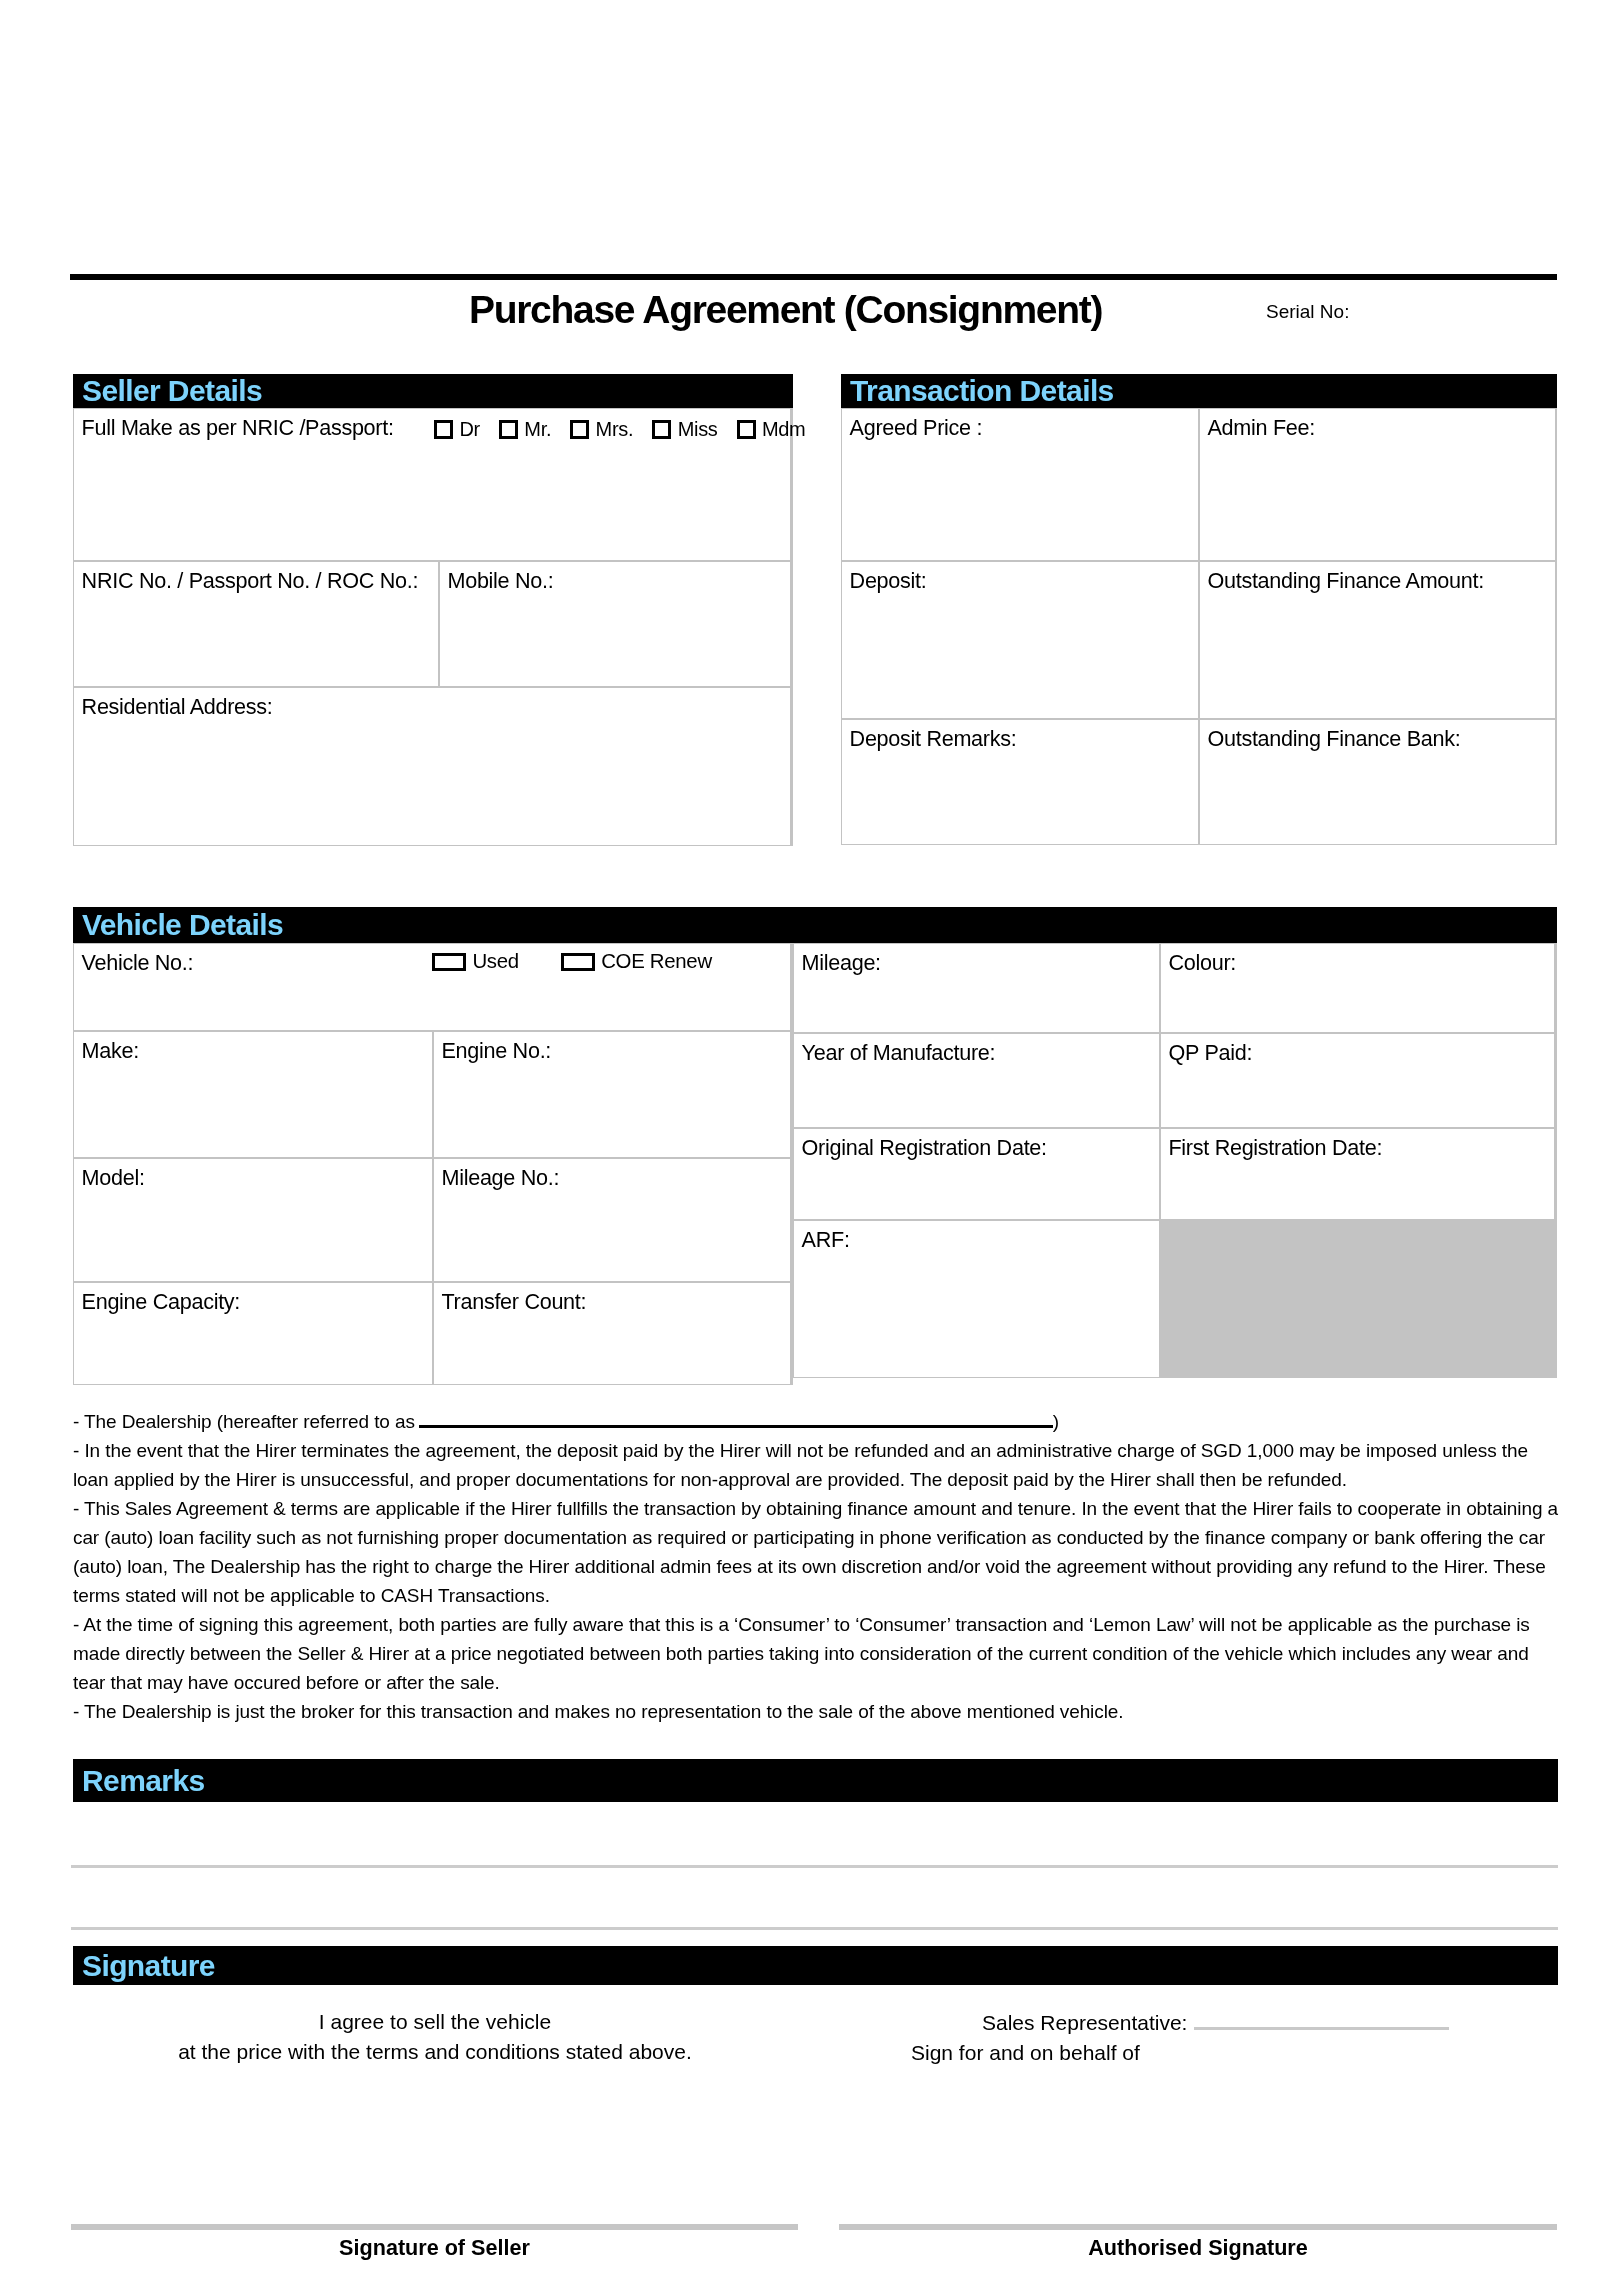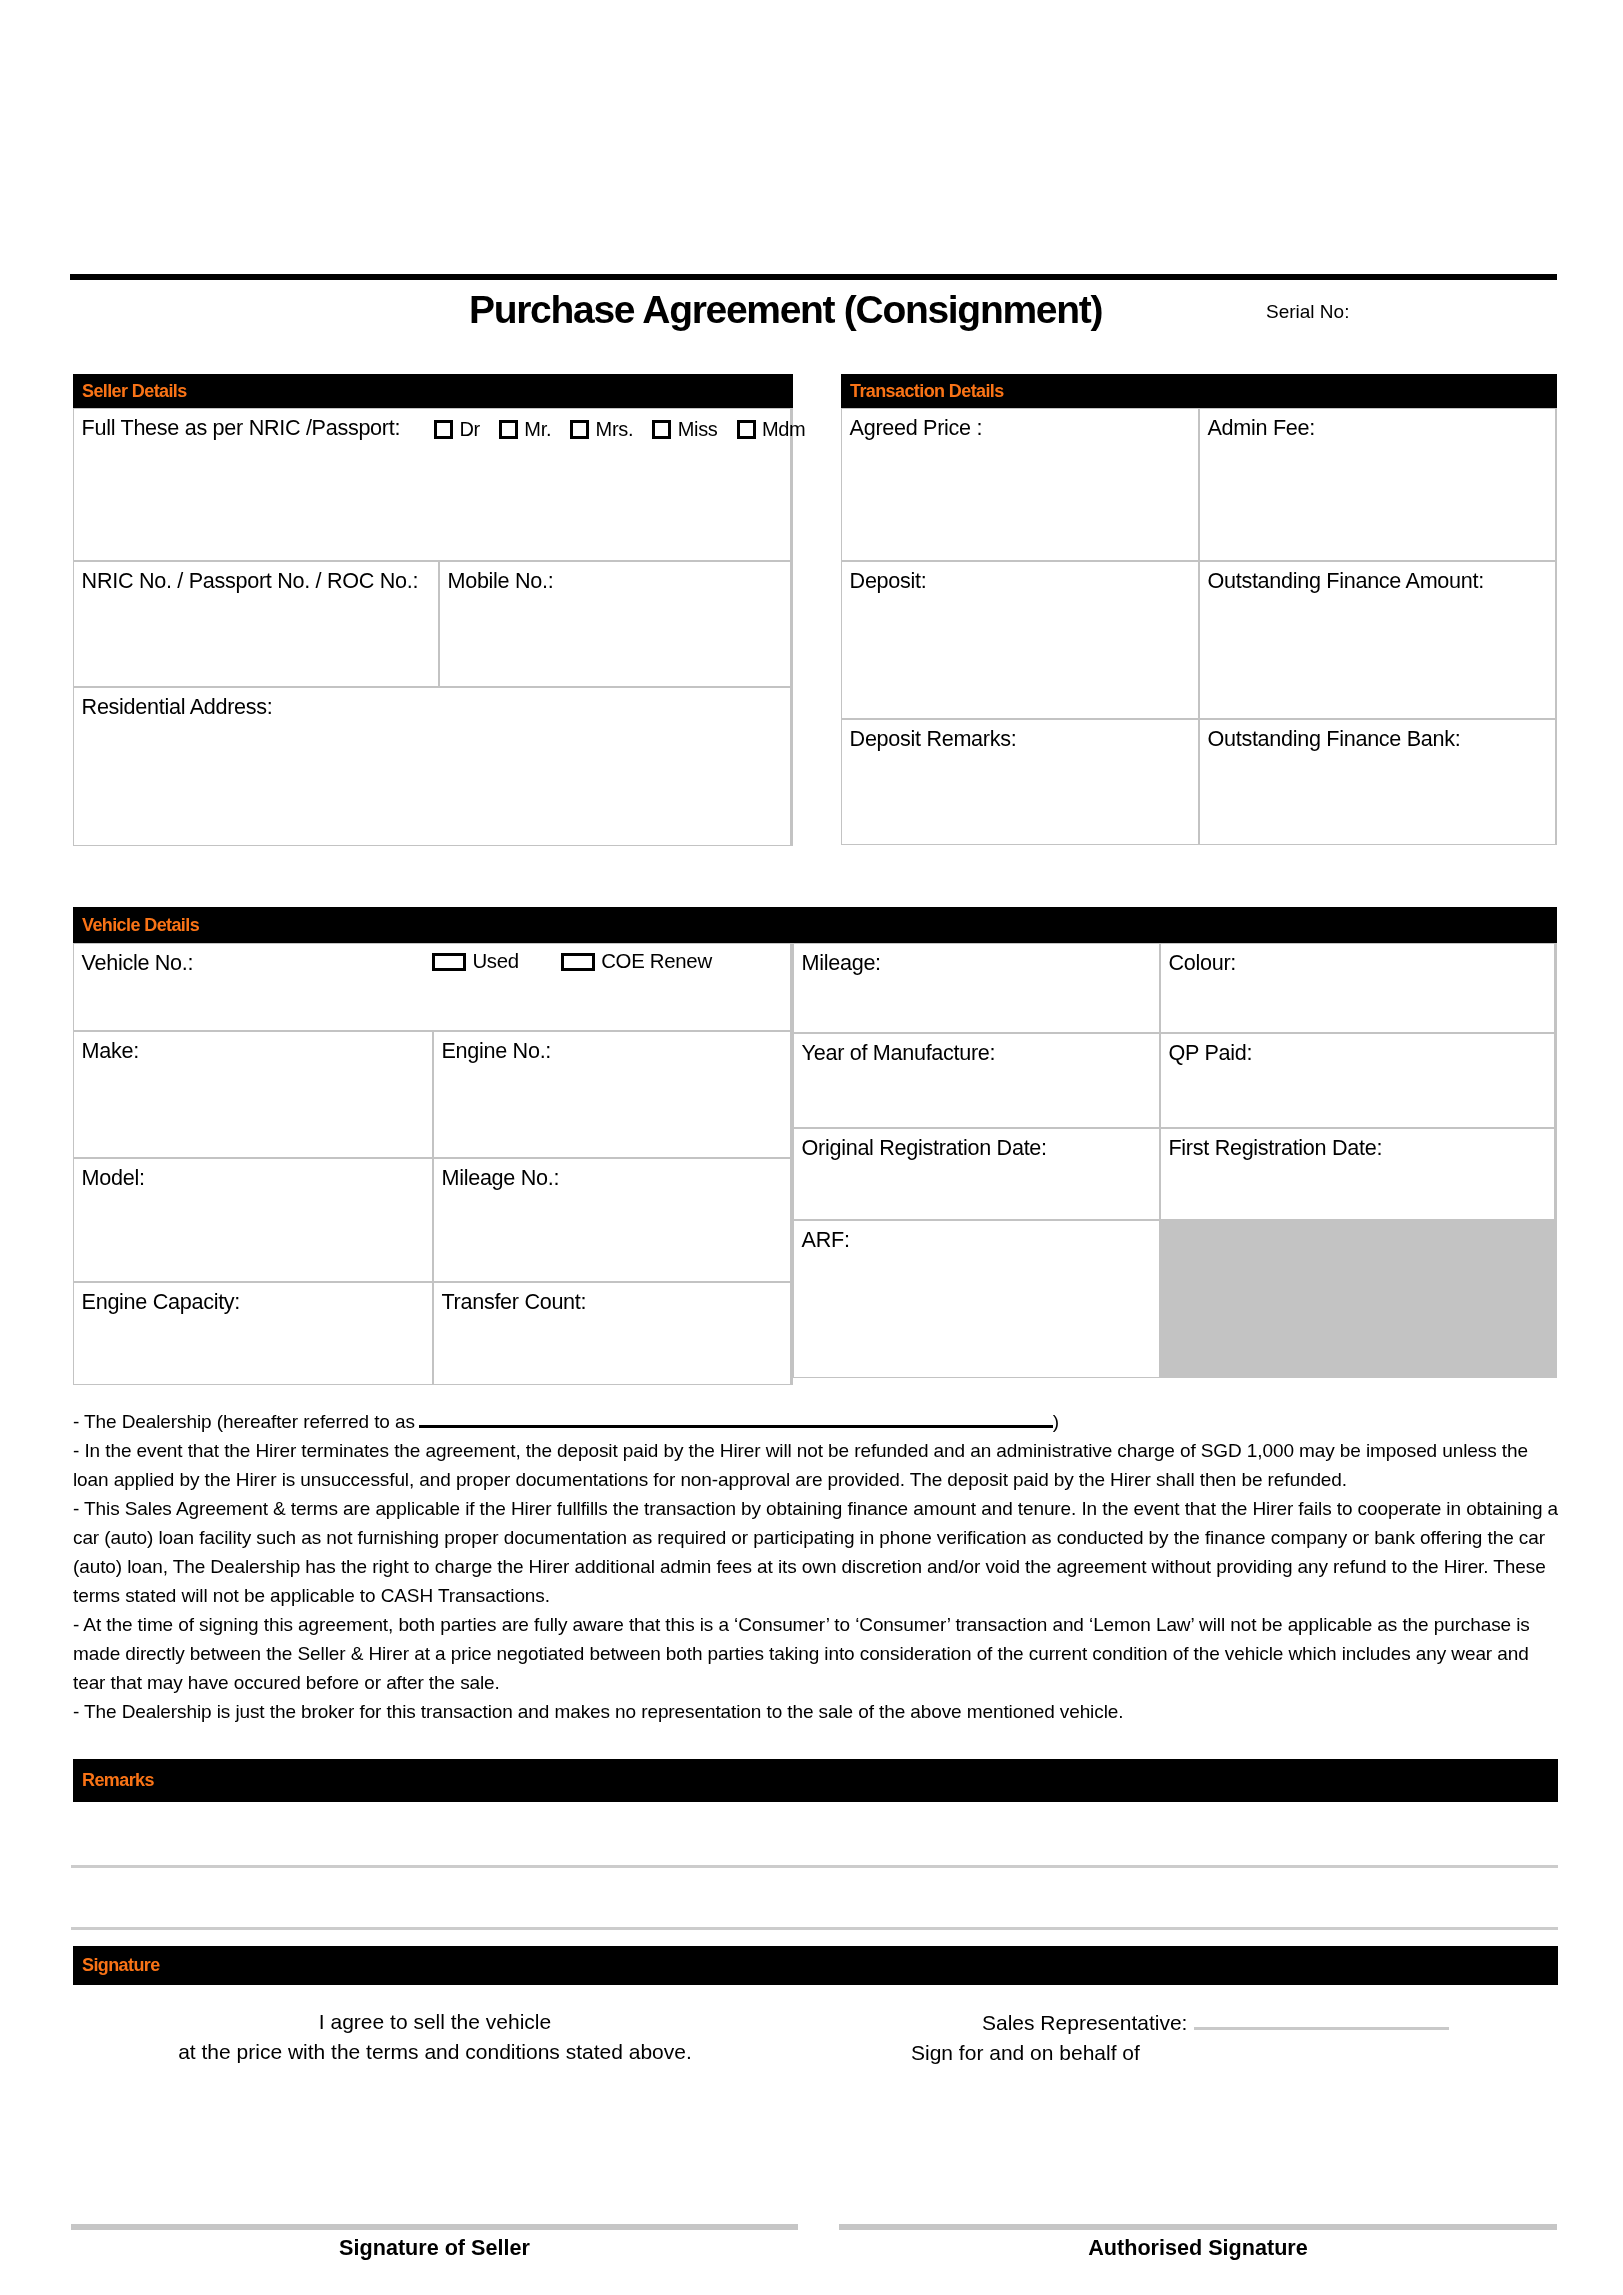--- a/index.html
+++ b/index.html
@@ -6,21 +6,21 @@
   html,body { background:#888; }
   .page {
     position:relative; width:1624px; height:2295px; background:#ffffff;
     font-family:"Liberation Sans", sans-serif; color:#000; margin:0 auto;
     overflow:hidden;
   }
   .top-rule { position:absolute; left:70px; top:274px; width:1487px; height:5.7px; background:#000; }
   .title { position:absolute; left:469px; top:288px; font-size:39px; font-weight:bold; letter-spacing:-1.3px; white-space:nowrap; }
   .serial { position:absolute; left:1266px; top:301px; font-size:19px; font-weight:normal; white-space:nowrap; }
 
-  .bar { background:#000; color:#f97316; font-weight:bold; font-size:18px;
+  .bar { background:#000; color:#7dd3fc; font-weight:bold; font-size:30px;
          display:flex; align-items:center; padding-left:9px; letter-spacing:-0.6px; }
 
   section.seller  { position:absolute; left:73px; top:374px; width:720px; }
   section.transaction { position:absolute; left:841px; top:374px; width:716px; }
   section.vehicle { position:absolute; left:73px; top:907px; width:1484px; }
   section .bar { height:34px; }
   section.vehicle .bar { height:36px; }
 
   .grid { display:grid; background:#c3c3c3; border:1.9px solid #c3c3c3; gap:1.9px; }
   .cell { background:#fff; position:relative; padding:6.4px 7.6px; font-size:21.6px; letter-spacing:-0.3px; }
@@ -69,21 +69,21 @@
 <div class="page">
 
   <div class="top-rule"></div>
   <div class="title">Purchase Agreement (Consignment)</div>
   <div class="serial">Serial No:</div>
 
   <section class="seller">
     <div class="bar">Seller Details</div>
     <div class="grid seller-grid">
       <div class="cell span2">
-        <span>Full These as per NRIC /Passport:</span>
+        <span>Full Make as per NRIC /Passport:</span>
         <div class="salutations">
           <span class="sal-item">
               <span class="cb"></span>
               <span>Dr</span>
             </span>
           <span class="sal-item">
               <span class="cb"></span>
               <span>Mr.</span>
             </span>
           <span class="sal-item">

